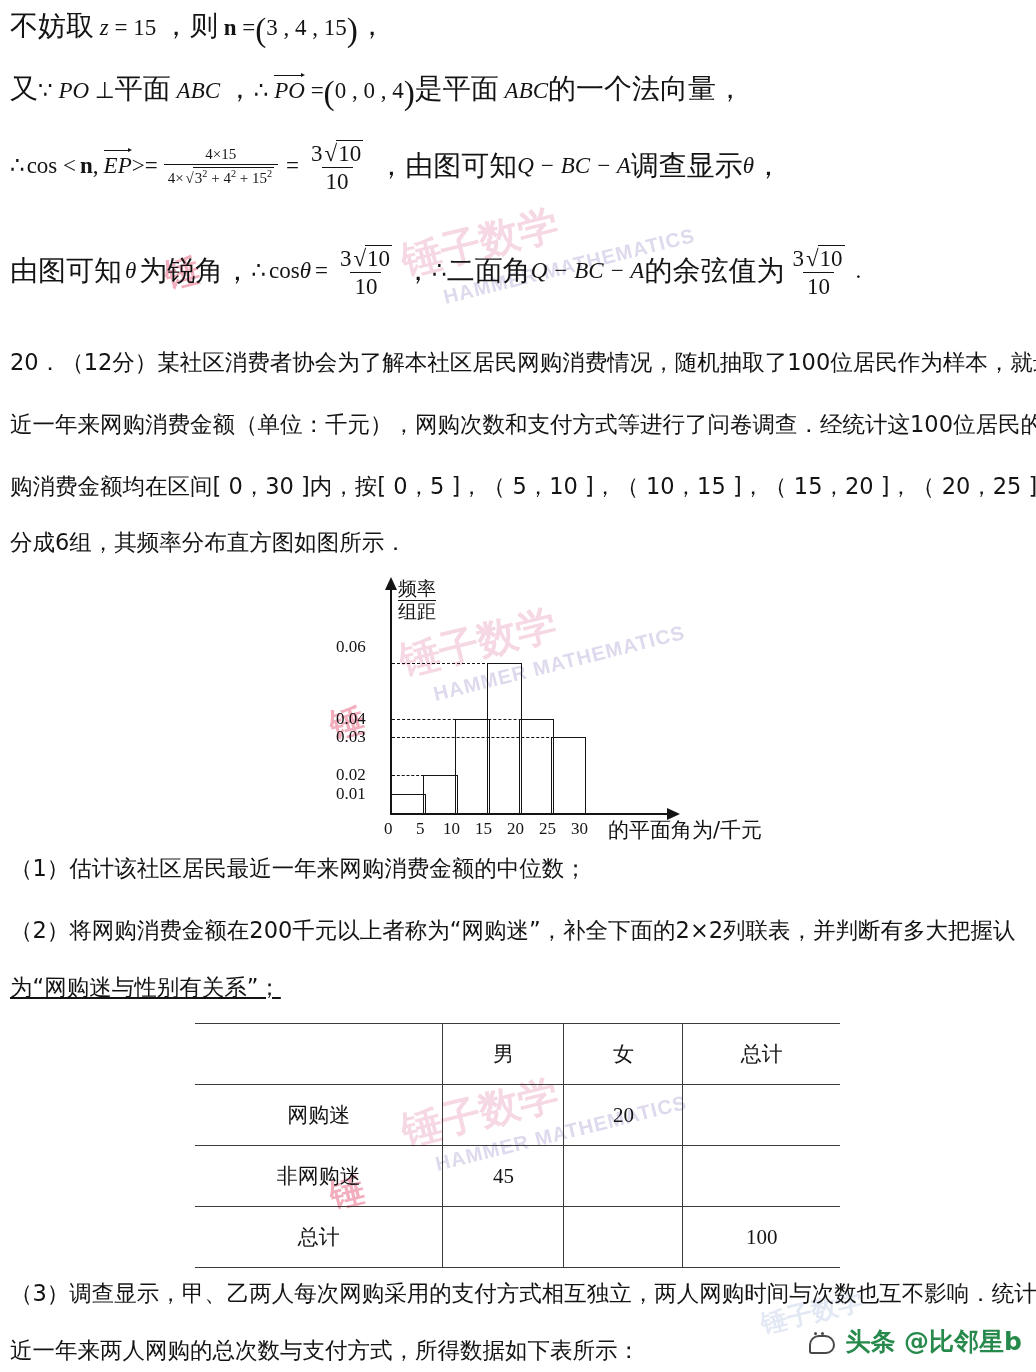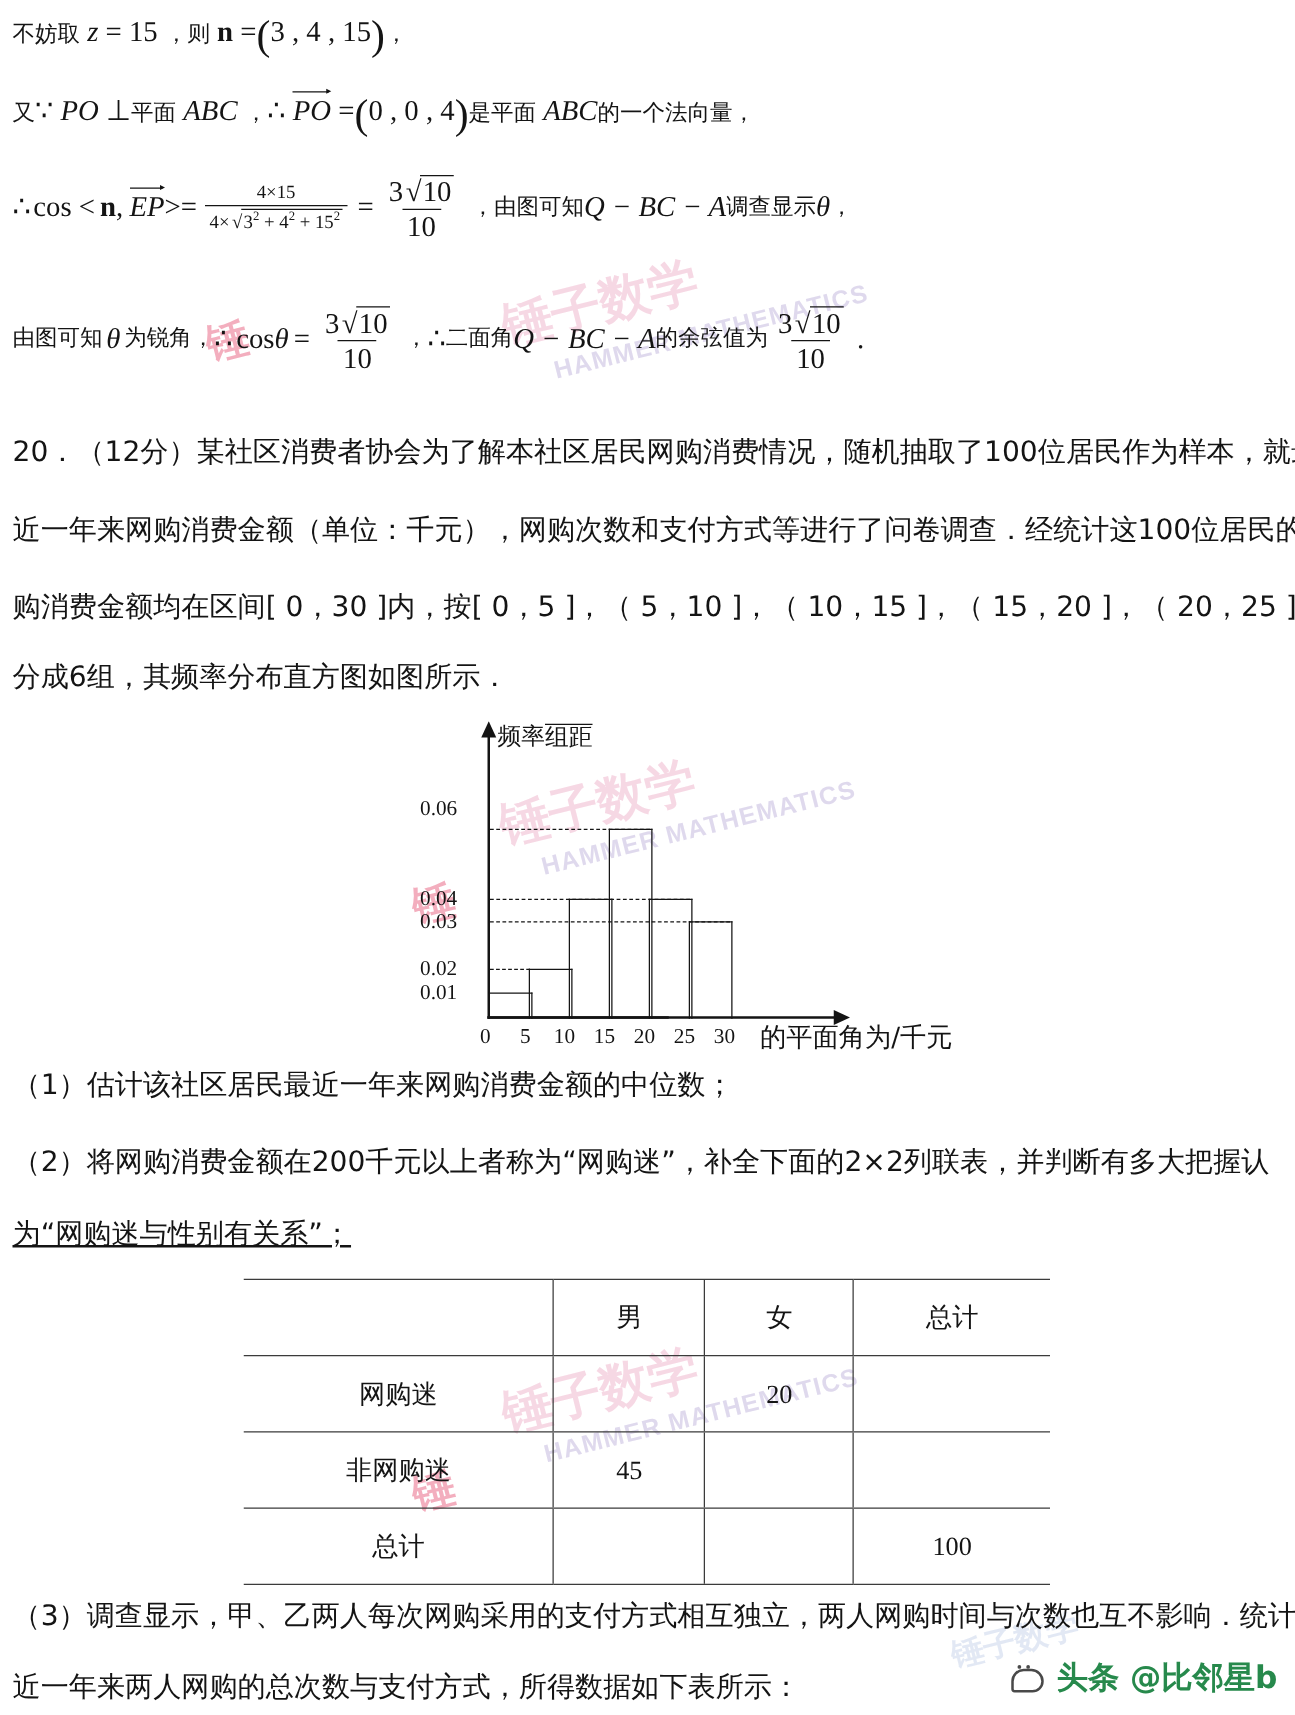--- a/index.html
+++ b/index.html
@@ -17,21 +17,21 @@
   .wm{position:absolute;pointer-events:none;user-select:none;white-space:nowrap;}
   .wm-cn{color:#f0b9cf;opacity:.55;font-size:40px;font-weight:700;
          transform:rotate(-14deg);font-family:"DejaVu Sans",sans-serif;}
   .wm-en{color:#cfc6e4;opacity:.65;font-size:20px;font-weight:700;letter-spacing:1px;
          transform:rotate(-14deg);font-family:"Liberation Sans",sans-serif;}
   .wm-mark{color:#e8607f;opacity:.5;font-size:34px;font-weight:700;transform:rotate(-14deg);
          font-family:"DejaVu Sans",sans-serif;}
 
   
   .line{position:absolute;font-size:23px;line-height:1.15;white-space:nowrap;}
-  .cn{font-family:"DejaVu Sans","Liberation Sans",sans-serif;font-size:18px;}
+  .cn{font-family:"DejaVu Sans","Liberation Sans",sans-serif;font-size:28px;}
   .mi{font-style:italic;font-family:"Liberation Serif",serif;}
   .mb{font-weight:700;font-family:"Liberation Serif",serif;}
   .num{font-family:"Liberation Serif",serif;font-style:normal;}
 
   
   .frac{display:inline-flex;flex-direction:column;align-items:center;
         vertical-align:middle;margin:0 4px;line-height:1;}
   .frac .top{padding:0 4px 2px;}
   .frac .bot{padding:2px 4px 0;border-top:1.6px solid #141414;}
 
@@ -48,21 +48,21 @@
                border-bottom:2px solid transparent;}
 
   
   .chart{position:absolute;left:330px;top:575px;width:400px;height:265px;}
   .axis-line{position:absolute;background:#141414;}
   .tick-lbl{position:absolute;font-size:17px;font-family:"Liberation Serif",serif;
             white-space:nowrap;}
   .bar{position:absolute;border:1.6px solid #141414;border-bottom:none;background:transparent;}
   .dash{position:absolute;border-top:1.7px dashed #141414;height:0;}
   .ylab{position:absolute;font-size:19px;font-family:"DejaVu Sans",sans-serif;
-        display:flex;flex-direction:row;align-items:flex-end;line-height:1.05;}
+        display:flex;flex-direction:column;align-items:flex-start;line-height:1.05;}
   .ylab .den{border-top:1.6px solid #141414;padding-top:1px;}
   .ylab .nmr{padding-bottom:1px;}
   .xlab{position:absolute;font-size:21px;font-family:"DejaVu Sans",sans-serif;white-space:nowrap;}
 
   
   .ctable{position:absolute;left:195px;top:1023px;width:645px;
           border-collapse:collapse;font-size:21px;
           font-family:"DejaVu Sans","Liberation Sans",sans-serif;}
   .ctable td,.ctable th{height:58px;text-align:center;font-weight:400;
           border-top:1.6px solid #3b3b3b;border-bottom:1.6px solid #3b3b3b;}

